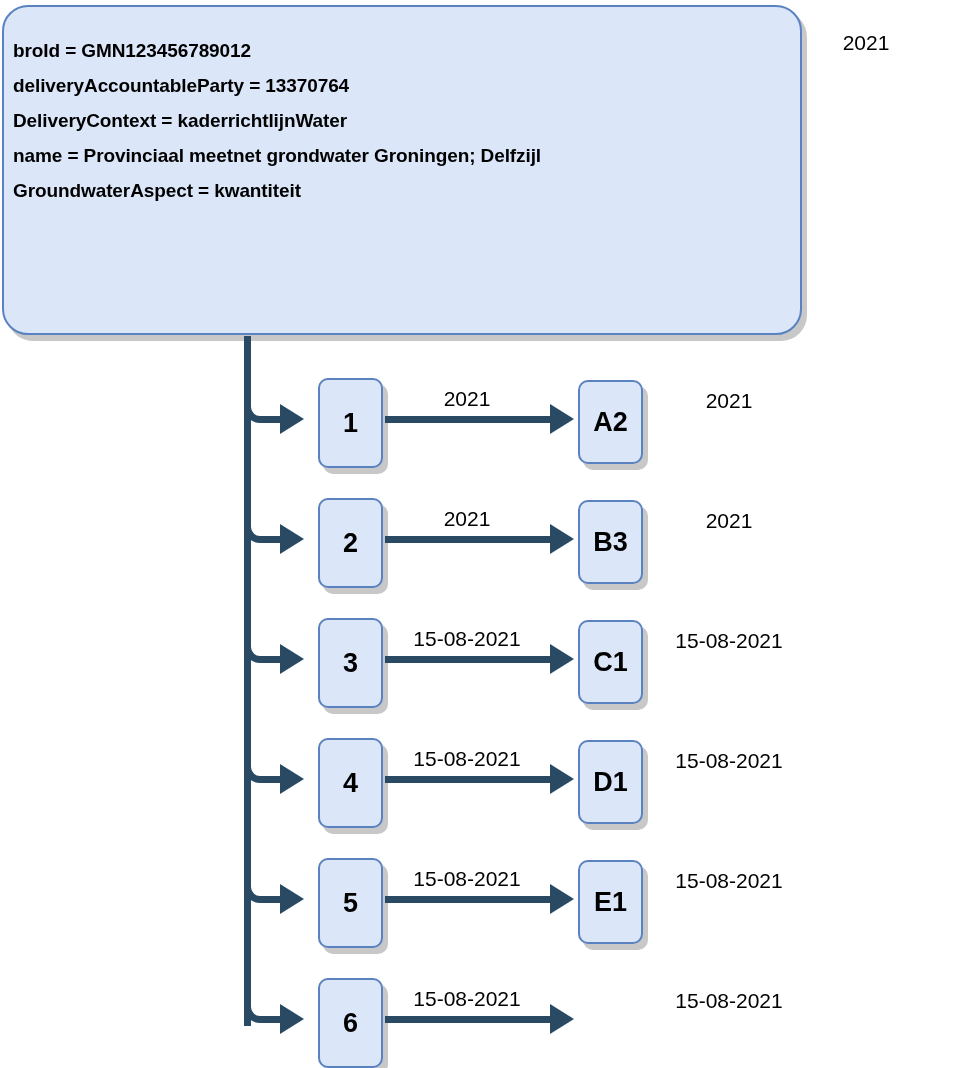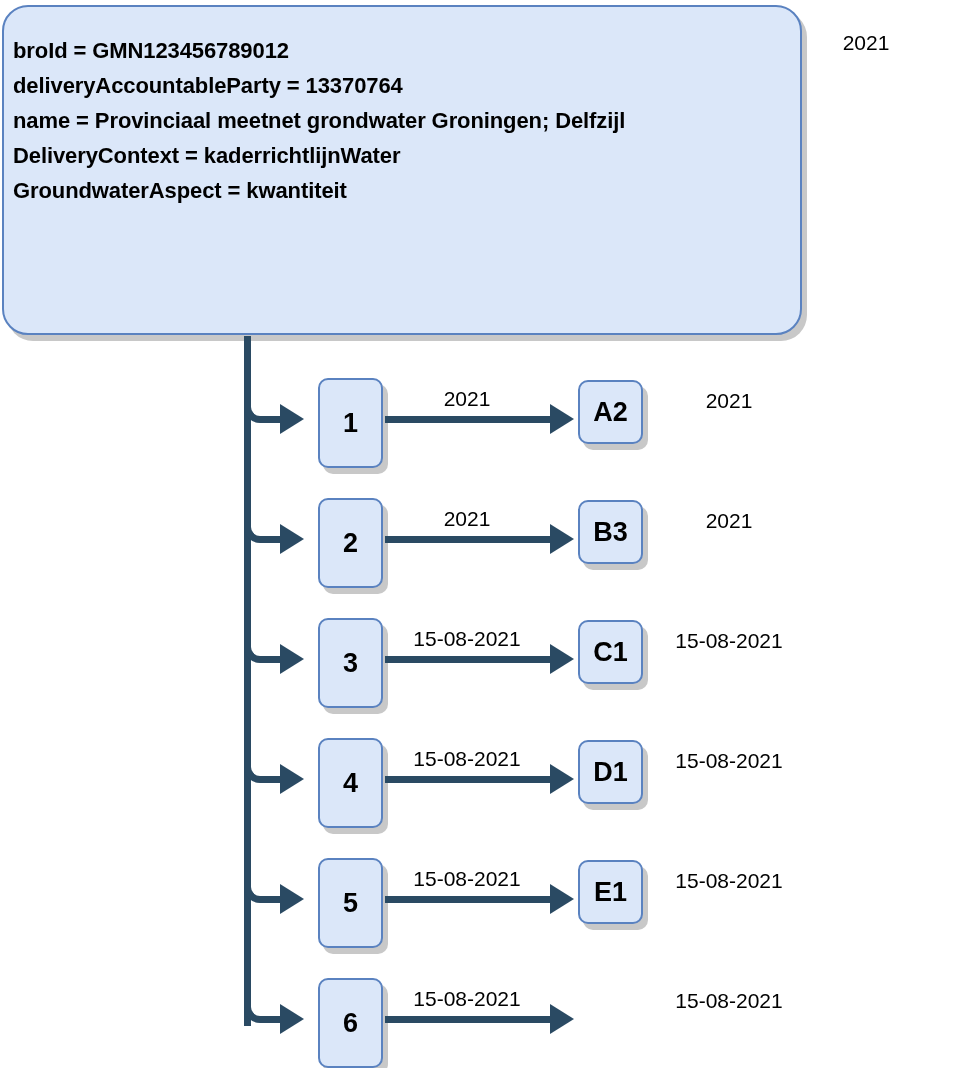--- a/index.html
+++ b/index.html
@@ -37,21 +37,21 @@
     border-radius: 26px;
     box-shadow: 5px 6px 0 0 #c8c8c8;
   }
   .attr-lines {
     position: absolute;
     left: 9px;
     top: 26px;
     right: 8px;
   }
   .attr-line {
-    font-size: 22px;
+    font-size: 19px;
     font-weight: bold;
     line-height: 35px;
     white-space: nowrap;
     letter-spacing: -0.1px;
     color: #000000;
   }
 
   
   .root-date-label {
     position: absolute;
@@ -139,21 +139,21 @@
   .node.left-node {
     left: 318px;
     top: 0px;
     width: 65px;
     height: 90px;
   }
   .node.right-node {
     left: 578px;
     top: 2px;
     width: 65px;
-    height: 64px;
+    height: 84px;
   }
 
   
   .connector {
     position: absolute;
     left: 385px;
     top: 38px;
     width: 170px;
     height: 7px;
     background: #2a4a63;
@@ -185,22 +185,22 @@
 </style>
 </head>
 <body>
 
 <div id="diagram-canvas">
 
   <div class="attr-box">
     <div class="attr-lines">
       <div class="attr-line">broId = GMN123456789012</div>
       <div class="attr-line">deliveryAccountableParty = 13370764</div>
+      <div class="attr-line">DeliveryContext = kaderrichtlijnWater</div>
       <div class="attr-line">name = Provinciaal meetnet grondwater Groningen; Delfzijl</div>
-      <div class="attr-line">DeliveryContext = kaderrichtlijnWater</div>
       <div class="attr-line">GroundwaterAspect = kwantiteit</div>
     </div>
   </div>
 
   <div class="root-date-label">2021</div>
 
   <div class="trunk" style="height: 690px;"></div>
 
   <div class="branch-row" style="top: 378px;">
     <div class="elbow"></div>

